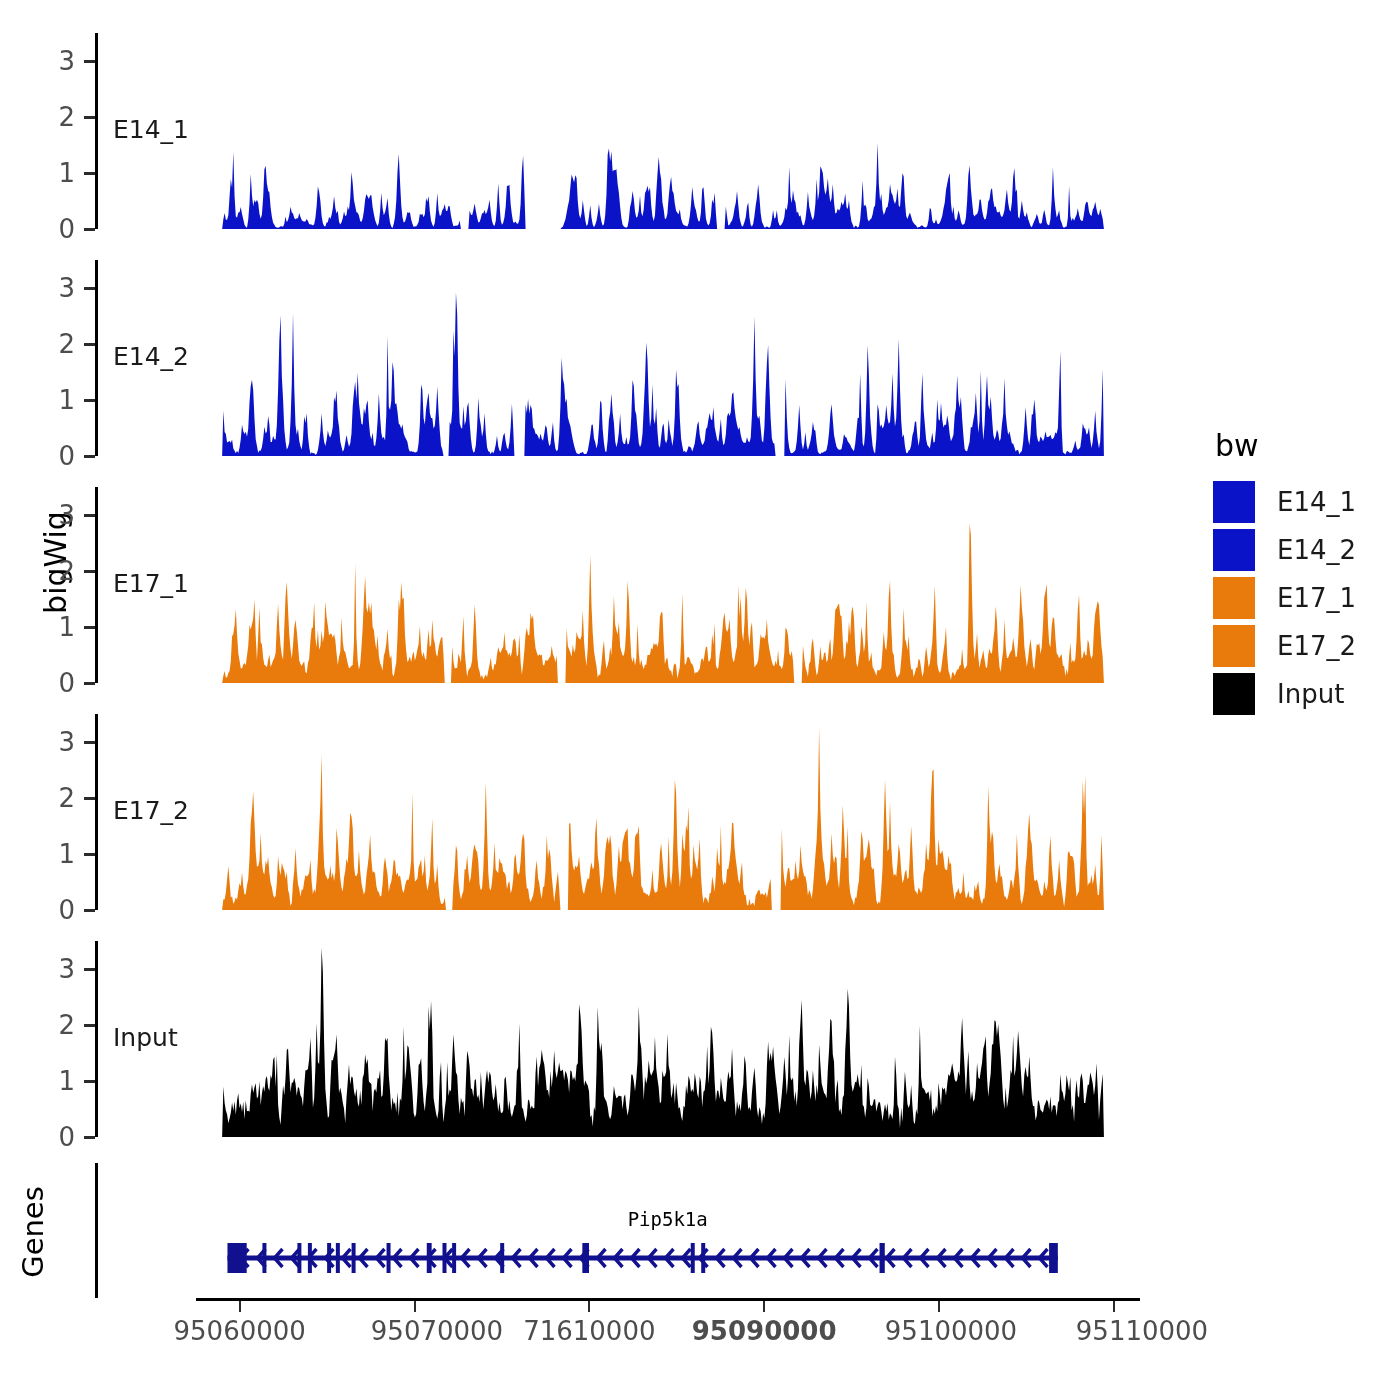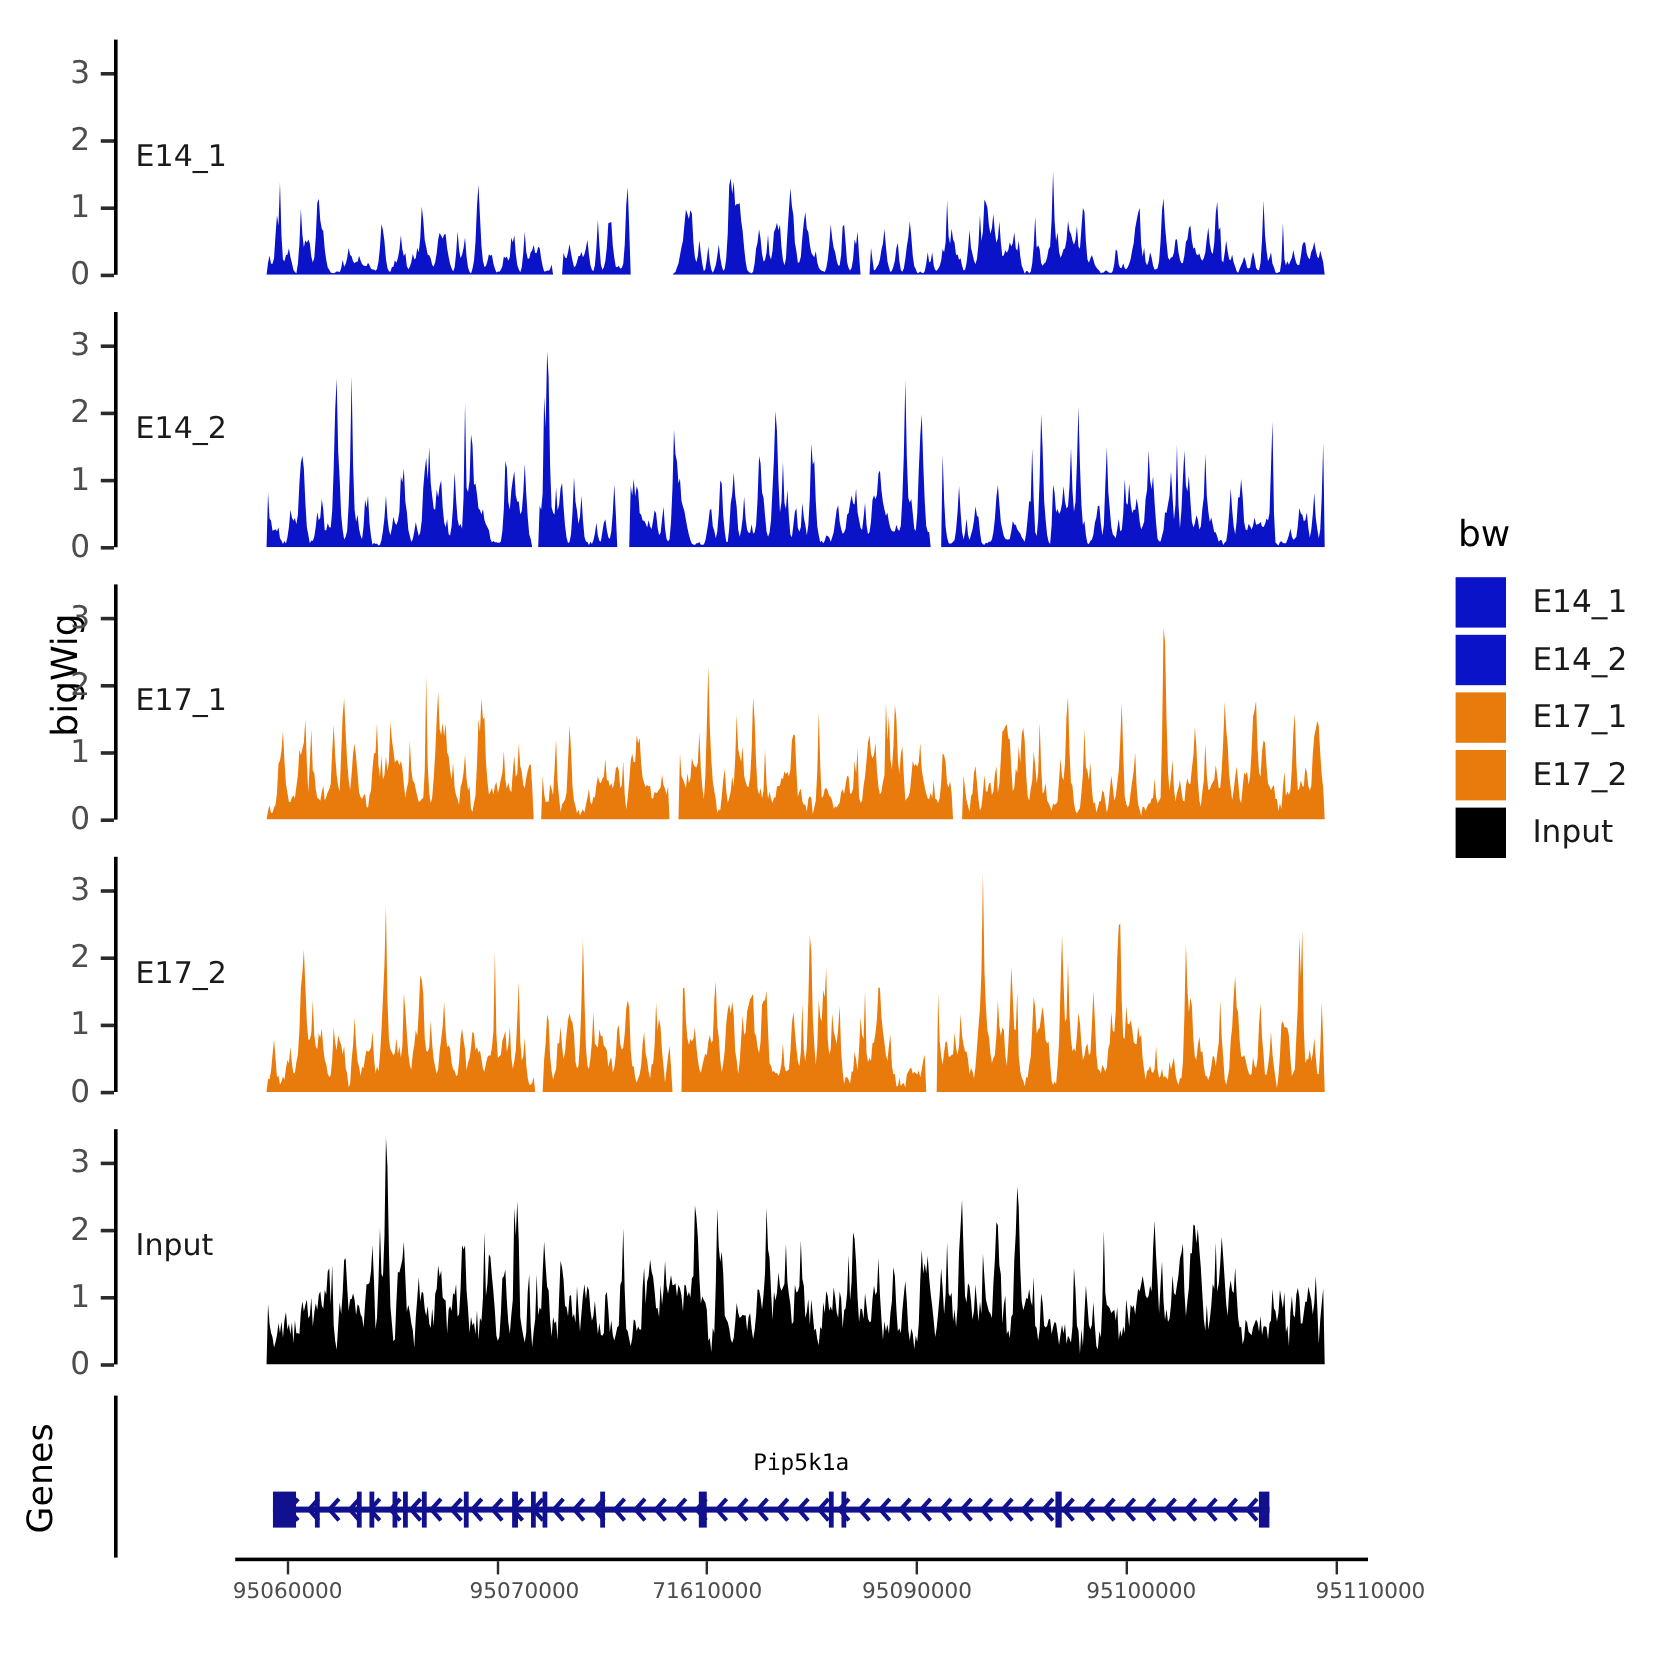--- a/index.html
+++ b/index.html
@@ -58,21 +58,21 @@
   .genelabel{
     position:absolute;
     font-family:"DejaVu Sans Mono","Liberation Mono",monospace;
     font-size:19px;color:#000;white-space:nowrap;
   }
 
   
   .xaxis-line{position:absolute;height:3px;background:#000;}
   .xtick{position:absolute;width:2px;height:11px;background:#2b2b2b;}
   .xticklab{
-    position:absolute;font-size:18px;color:#4d4d4d;
+    position:absolute;font-size:26px;color:#4d4d4d;
     white-space:nowrap;transform:translateX(-50%);
   }
 
   
   .legend{position:absolute;}
   .legend-title{
     font-size:30px;color:#000;
     margin:0 0 16px 2px;
   }
   .legend-row{display:flex;align-items:center;height:46px;margin-bottom:2px;}
@@ -240,21 +240,21 @@
 
   <div id="xaxis">
       <div class="xaxis-line" style="left: 196px; top: 1298px; width: 944px;"></div>
       <div class="xtick" style="left: 238.704px; top: 1301px;"></div>
       <div class="xticklab" style="left: 239.704px; top: 1316px;">95060000</div>
       <div class="xtick" style="left: 413.519px; top: 1301px;"></div>
       <div class="xticklab" style="left: 437px; top: 1316px;">95070000</div>
       <div class="xtick" style="left: 588.333px; top: 1301px;"></div>
       <div class="xticklab" style="left: 589.333px; top: 1316px;">71610000</div>
       <div class="xtick" style="left: 763.148px; top: 1301px;"></div>
-      <div class="xticklab" style="left: 764.148px; top: 1316px;">95090000</div>
+      <div class="xticklab" style="left: 764.148px; top: 1316px; font-weight: bold;">95090000</div>
       <div class="xtick" style="left: 937.963px; top: 1301px;"></div>
       <div class="xticklab" style="left: 951px; top: 1316px;">95100000</div>
       <div class="xtick" style="left: 1112.78px; top: 1301px;"></div>
       <div class="xticklab" style="left: 1142px; top: 1316px;">95110000</div>
     </div>
 
   <div class="legend" style="left:1213px;top:428px;">
     <div class="legend-title">bw</div>
     <div id="legend-rows">
         <div class="legend-row">

